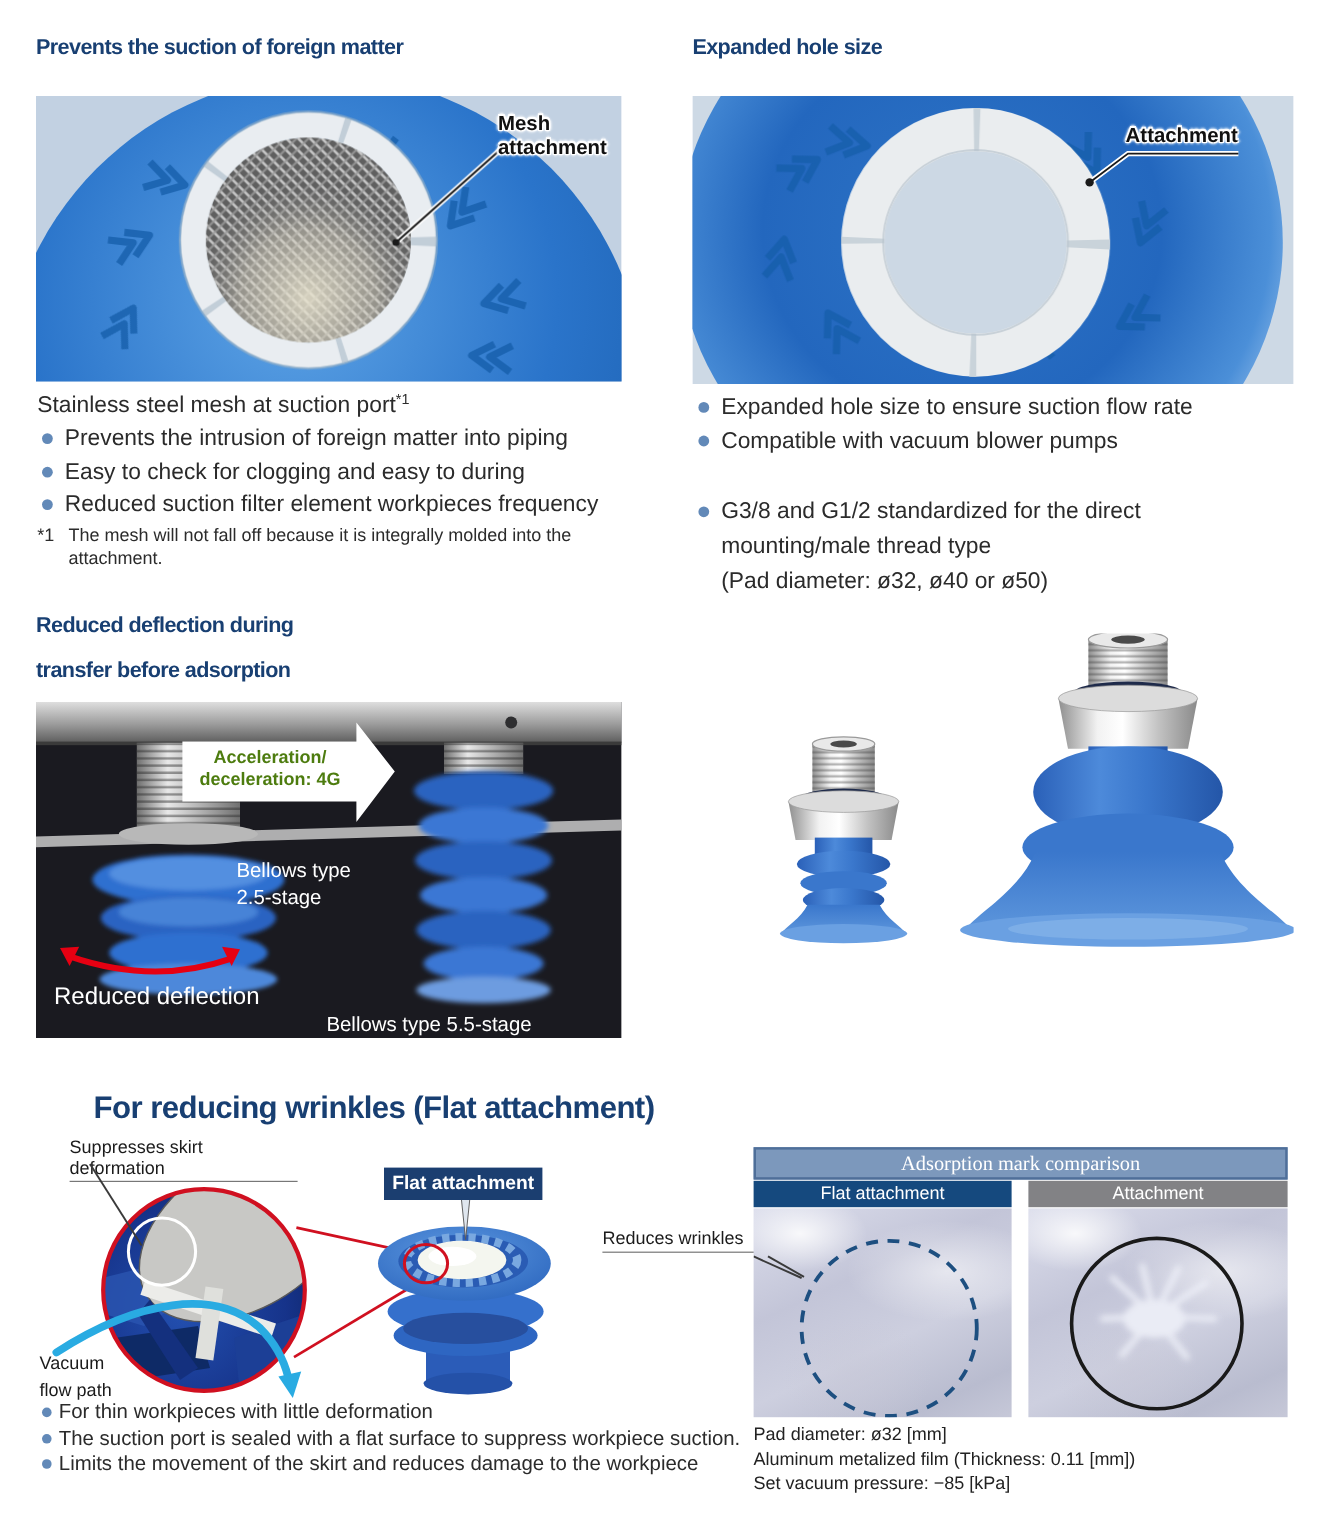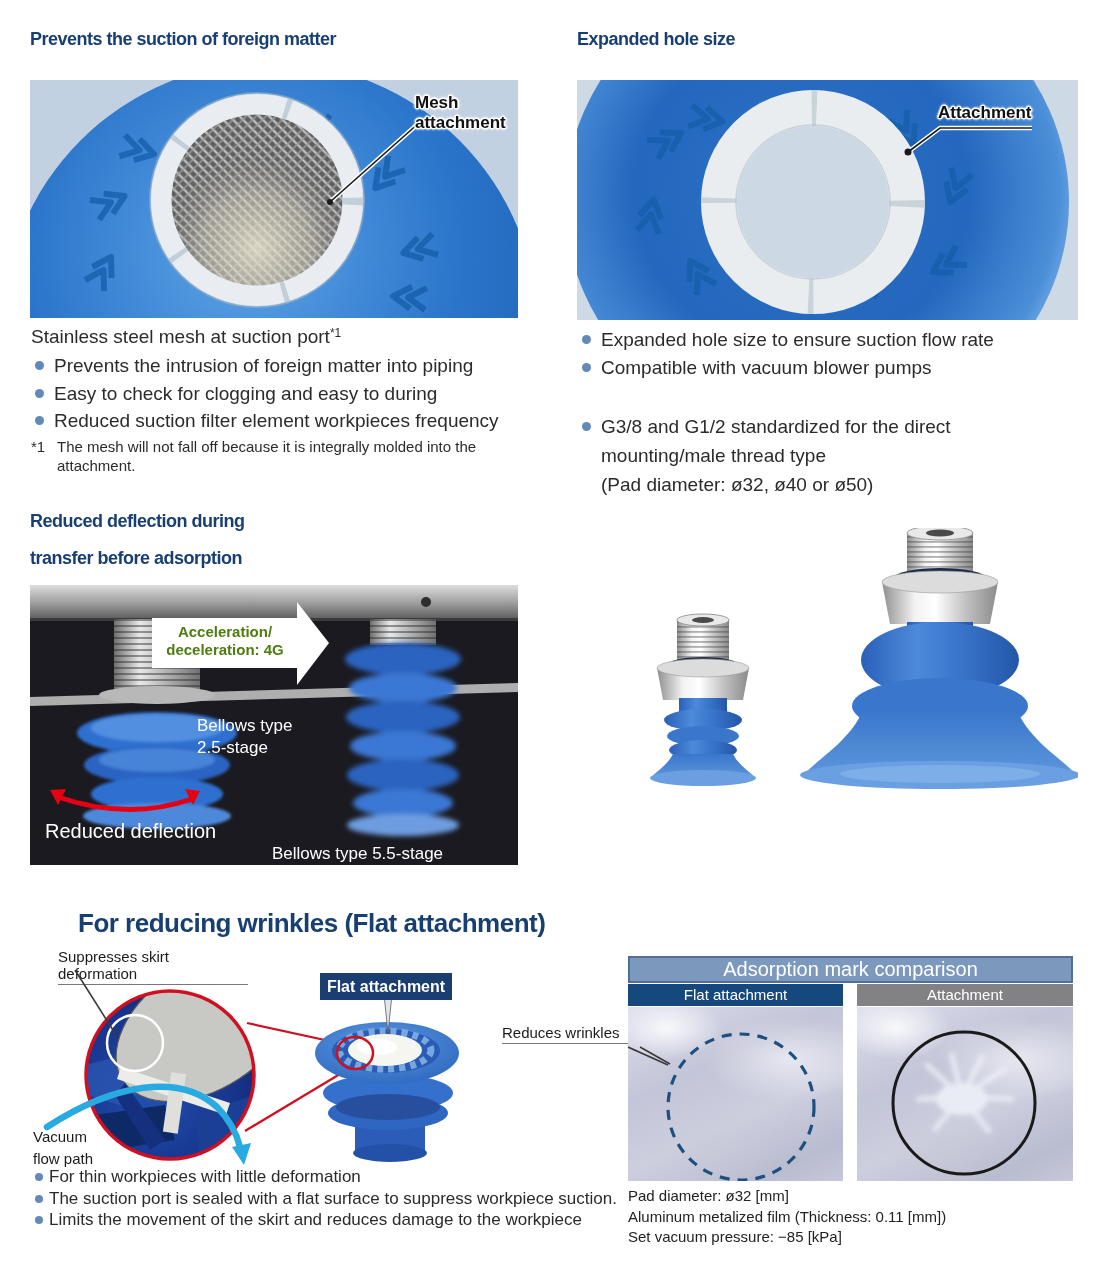--- a/index.html
+++ b/index.html
@@ -18,21 +18,21 @@
   .detail{font-size:19px;line-height:29px;padding-left:23px;position:relative;}
   .detail::before{content:"";position:absolute;left:4px;top:10px;width:9px;height:9px;border-radius:50%;background:#6289B8;}
   .foot{font-size:15px;line-height:19px;color:#2b2b2b;}
   .foot .fm{display:inline-block;width:26px;}
   .foot .ftxt{display:inline-block;width:440px;vertical-align:top;}
   .photo-label{font-size:17px;font-weight:bold;color:#111;line-height:20px;
      text-shadow:-1px -1px 0 #fff,1px -1px 0 #fff,-1px 1px 0 #fff,1px 1px 0 #fff,0 2px 2px #fff,0 -2px 2px #fff,2px 0 2px #fff,-2px 0 2px #fff;}
   .wlabel{color:#fff;font-size:17px;line-height:22px;}
   .navybox{background:#1B3E70;color:#fff;font-size:16px;font-weight:bold;text-align:center;line-height:27px;}
   .slabel{font-size:15px;color:#1b1b1b;border-bottom:1.5px solid #777;padding-bottom:2px;}
-  .cmp-title{background:#7C98BC;border:2px solid #4F6F99;color:#fff;font-size:20px;text-align:center;line-height:23px;}
+  .cmp-title{background:#7C98BC;border:2px solid #4F6F99;color:#fff;font-size:17px;text-align:center;line-height:23px;font-family:Liberation Serif, serif;}
   .cmp-h{color:#fff;font-size:15px;text-align:center;line-height:22px;font-weight:normal;}
   .film{background:
      radial-gradient(80px 45px at 18% 12%, rgba(255,255,255,.85), rgba(255,255,255,0) 70%),
      radial-gradient(120px 60px at 75% 30%, rgba(255,255,255,.55), rgba(255,255,255,0) 70%),
      radial-gradient(90px 70px at 40% 80%, rgba(200,200,215,.5), rgba(255,255,255,0) 70%),
      linear-gradient(155deg,#dcdeec 0%,#c3c5d8 35%,#cdcfdf 60%,#b9bccf 85%,#c6c8d8 100%);}
   .caption{font-size:15px;line-height:20.5px;color:#222;}
   .arrowtxt{font-size:15px;font-weight:bold;color:#4d7c0f;text-align:center;line-height:18px;}
 </style>
 </head>

